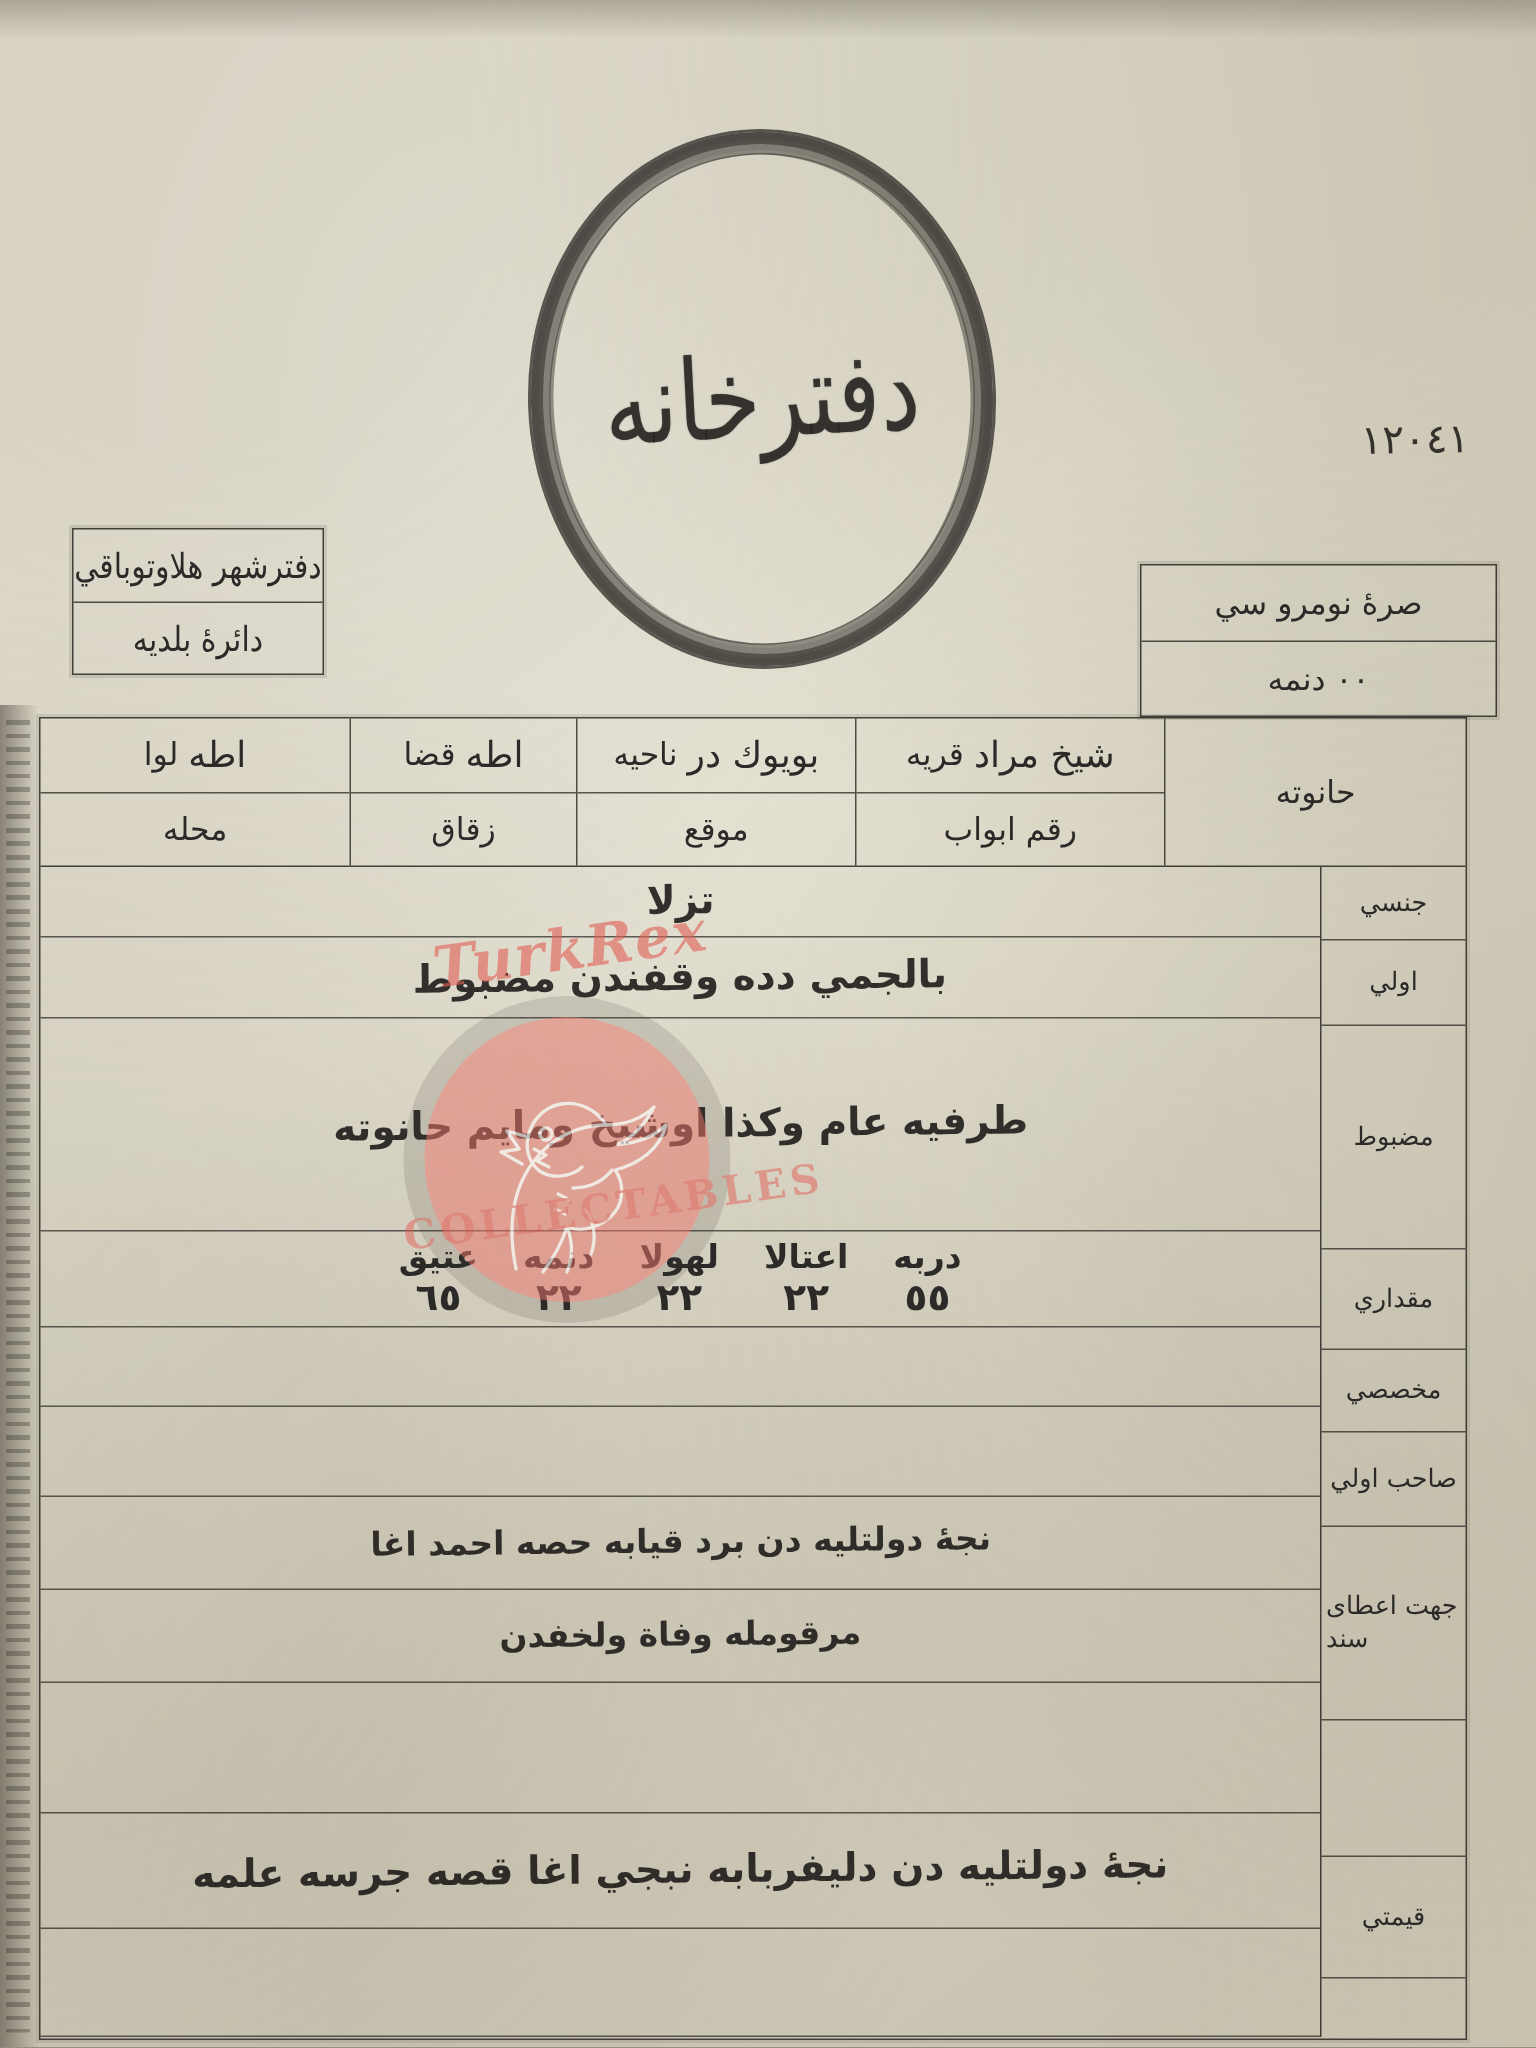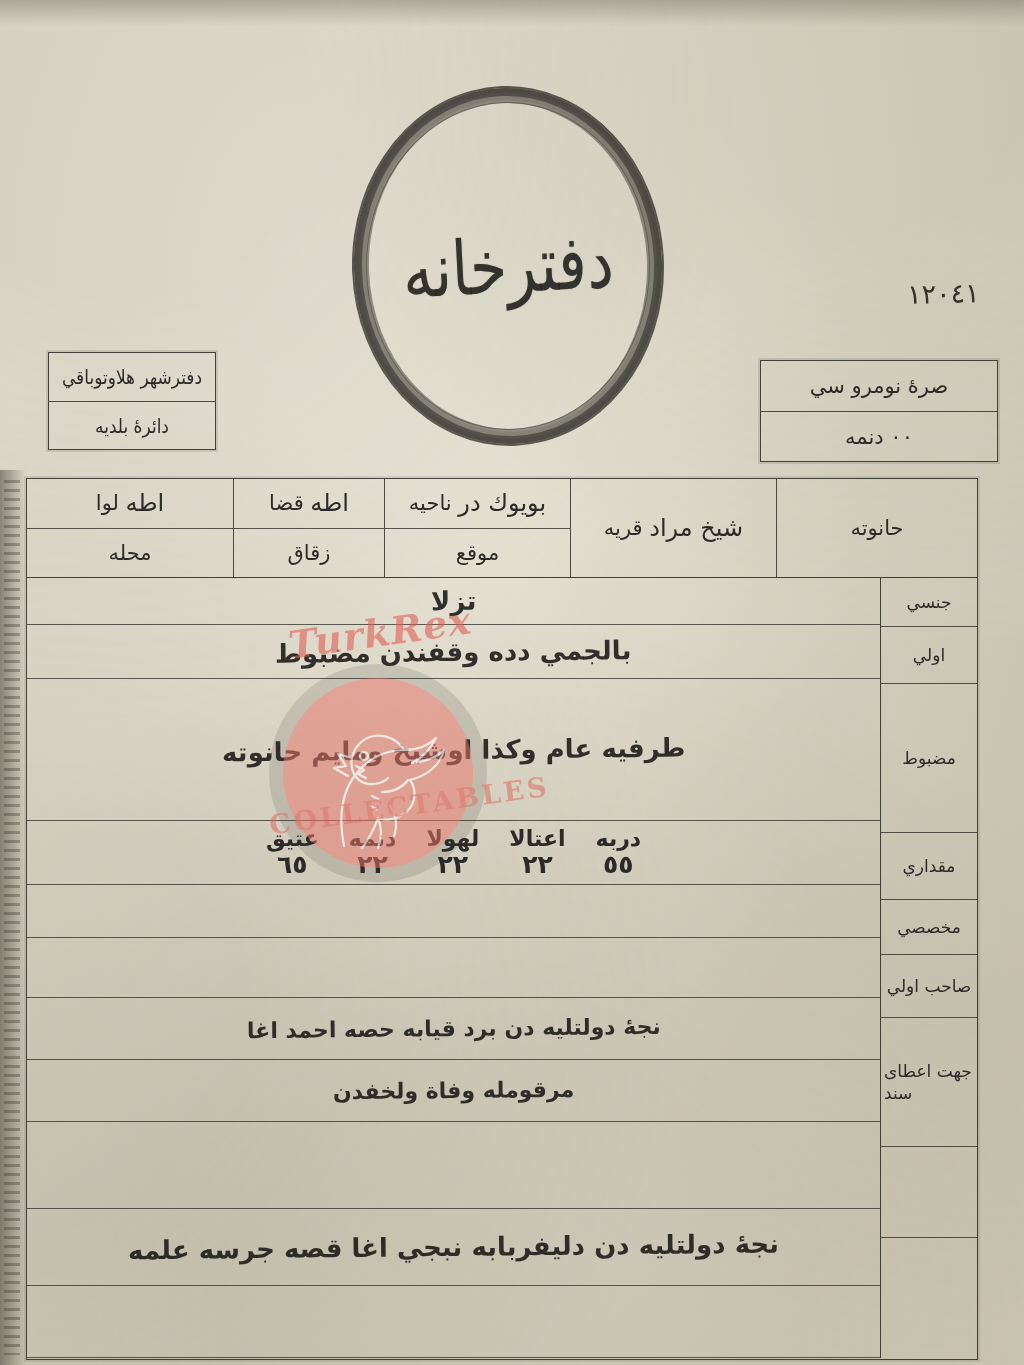--- a/index.html
+++ b/index.html
@@ -108,25 +108,25 @@
     display: flex;
     align-items: center;
     justify-content: center;
     direction: rtl;
   }
   .box .cell:last-child { border-bottom: none; }
 
   .stamp-box {
     left: 48px; top: 352px; width: 166px; height: 96px;
   }
-  .stamp-box .cell { height: 50%; font-size: 17px; }
+  .stamp-box .cell { height: 50%; font-size: 20px; }
   .stamp-box .cell span { transform: scaleY(1.15); }
 
   .serial-box {
-    left: 760px; top: 360px; width: 236px; height: 100px;
+    left: 760px; top: 376px; width: 236px; height: 100px;
   }
   .serial-box .cell { height: 50%; font-size: 21px; }
 
   .doc-number {
     position: absolute;
     right: 44px;
     top: 278px;
     font-size: 27px;
     letter-spacing: 2px;
     direction: rtl;
@@ -322,20 +322,21 @@
     <div class="hdr">
       <div class="hcol" style="width:200px">
         <div class="hcell single">حانوته</div>
       </div>
       <div class="hcol" style="width:205px">
         <div class="hcell">
           <span class="hw">شيخ مراد</span>
           &nbsp;
           <span>قريه</span>
         </div>
+        <div class="hcell">رقم ابواب</div>
       </div>
       <div class="hcol" style="width:185px">
         <div class="hcell">
           <span class="hw">بويوك در</span>
           &nbsp;
           <span>ناحيه</span>
         </div>
         <div class="hcell">موقع</div>
       </div>
       <div class="hcol" style="width:150px">
@@ -360,20 +361,21 @@
 
       <div class="label-col">
         <div class="lab" style="height:48px">جنسي</div>
         <div class="lab" style="height:56px">اولي</div>
         <div class="lab" style="height:148px">مضبوط</div>
         <div class="lab" style="height:66px">مقداري</div>
         <div class="lab" style="height:54px">مخصصي</div>
         <div class="lab" style="height:62px">صاحب اولي</div>
         <div class="lab" style="height:128px">جهت اعطاى سند</div>
         <div class="lab" style="height:90px"></div>
+        <div class="lab" style="height:80px">قيمتي</div>
         <div class="lab" style="flex:1 1 auto"></div>
       </div>
 
       <div class="value-col">
         <div class="val c" style="height:48px">
           <span class="hand">تزلا</span>
         </div>
         <div class="val c" style="height:56px">
           <span class="hand">بالجمي دده وقفندن مضبوط</span>
         </div>

